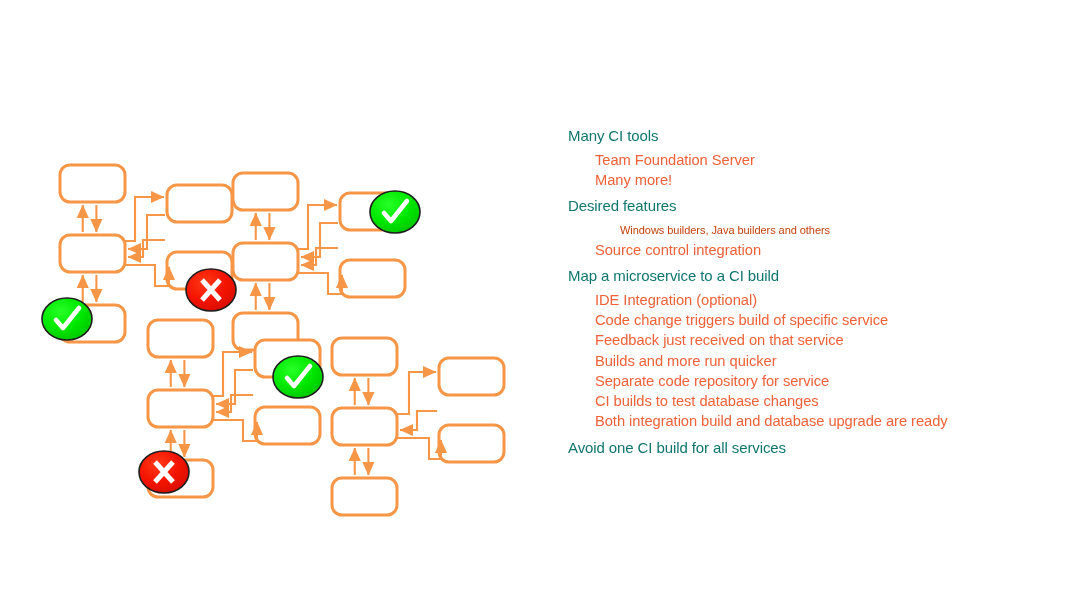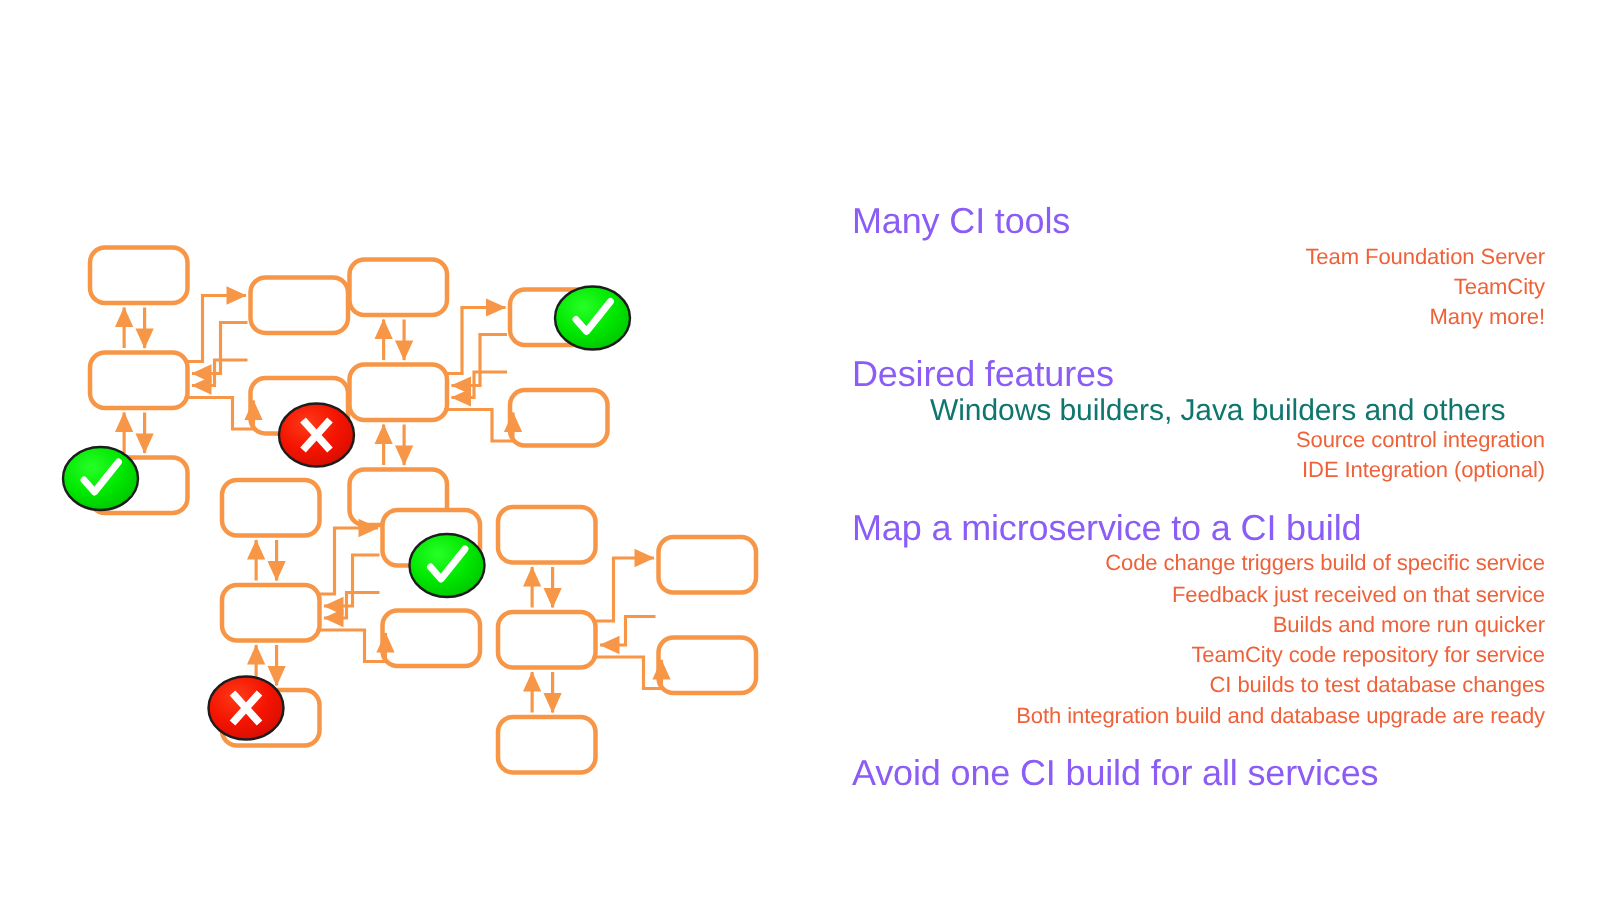--- a/index.html
+++ b/index.html
@@ -35,40 +35,38 @@
     position: absolute;
     left: 560px;
     top: 120px;
     width: 470px;
   }
   .outline-row {
     display: block;
     white-space: nowrap;
   }
   .lvl0 {
-    color: #8b5cf6;
-    font-size: 24px;
+    color: #0f766e;
+    font-size: 15px;
     line-height: 23.5px;
     margin-left: 8px;
     padding-top: 4px;
     padding-bottom: 2px;
     letter-spacing: -0.1px;
-    margin-top: 12px;
   }
   .lvl1 {
     color: #ef6138;
     font-size: 14.7px;
     line-height: 20.3px;
     margin-left: 35px;
     letter-spacing: -0.05px;
-    text-align: right;
   }
   .lvl2 {
-    color: #0f766e;
-    font-size: 20px;
+    color: #c2410c;
+    font-size: 11px;
     line-height: 20.3px;
     margin-left: 60px;
     letter-spacing: -0.05px;
   }
 </style>
 </head>
 <body>
 
 <div id="diagram-panel">
   <svg id="diagram-svg" width="540" height="600" viewBox="0 0 540 600">
@@ -161,27 +159,26 @@
           <ellipse cx="164" cy="472" rx="25" ry="21" fill="url(#gRed)" stroke="#1d1d1d" stroke-width="1.6"></ellipse>
           <path d="M155,462 L173,482 M173,462 L155,482" fill="none" stroke="#ffffff" stroke-width="5" stroke-linecap="butt"></path>
         </g>
       </g>
   </svg>
 </div>
 
 <div id="outline-panel">
     <div class="outline-row lvl0">Many CI tools</div>
     <div class="outline-row lvl1">Team Foundation Server</div>
-    <div class="outline-row lvl1">TeamCity</div>
     <div class="outline-row lvl1">Many more!</div>
     <div class="outline-row lvl0">Desired features</div>
     <div class="outline-row lvl2">Windows builders, Java builders and others</div>
     <div class="outline-row lvl1">Source control integration</div>
+    <div class="outline-row lvl0">Map a microservice to a CI build</div>
     <div class="outline-row lvl1">IDE Integration (optional)</div>
-    <div class="outline-row lvl0">Map a microservice to a CI build</div>
     <div class="outline-row lvl1">Code change triggers build of specific service</div>
     <div class="outline-row lvl1">Feedback just received on that service</div>
     <div class="outline-row lvl1">Builds and more run quicker</div>
-    <div class="outline-row lvl1">TeamCity code repository for service</div>
+    <div class="outline-row lvl1">Separate code repository for service</div>
     <div class="outline-row lvl1">CI builds to test database changes</div>
     <div class="outline-row lvl1">Both integration build and database upgrade are ready</div>
     <div class="outline-row lvl0">Avoid one CI build for all services</div>
   </div>
 
 </body></html>

